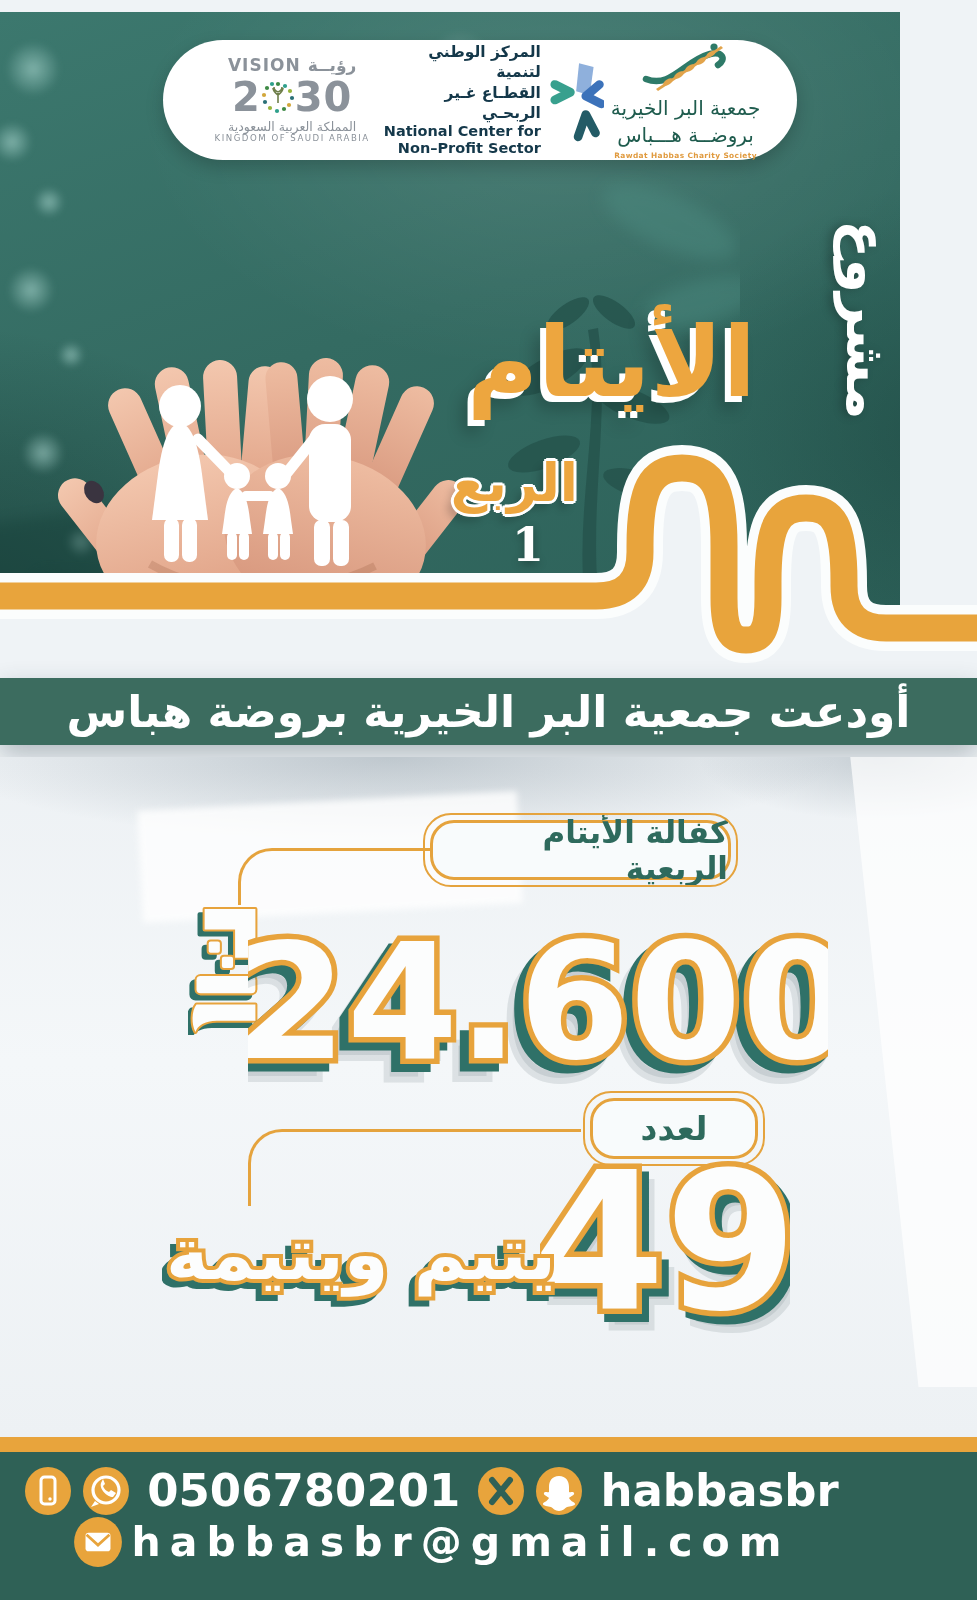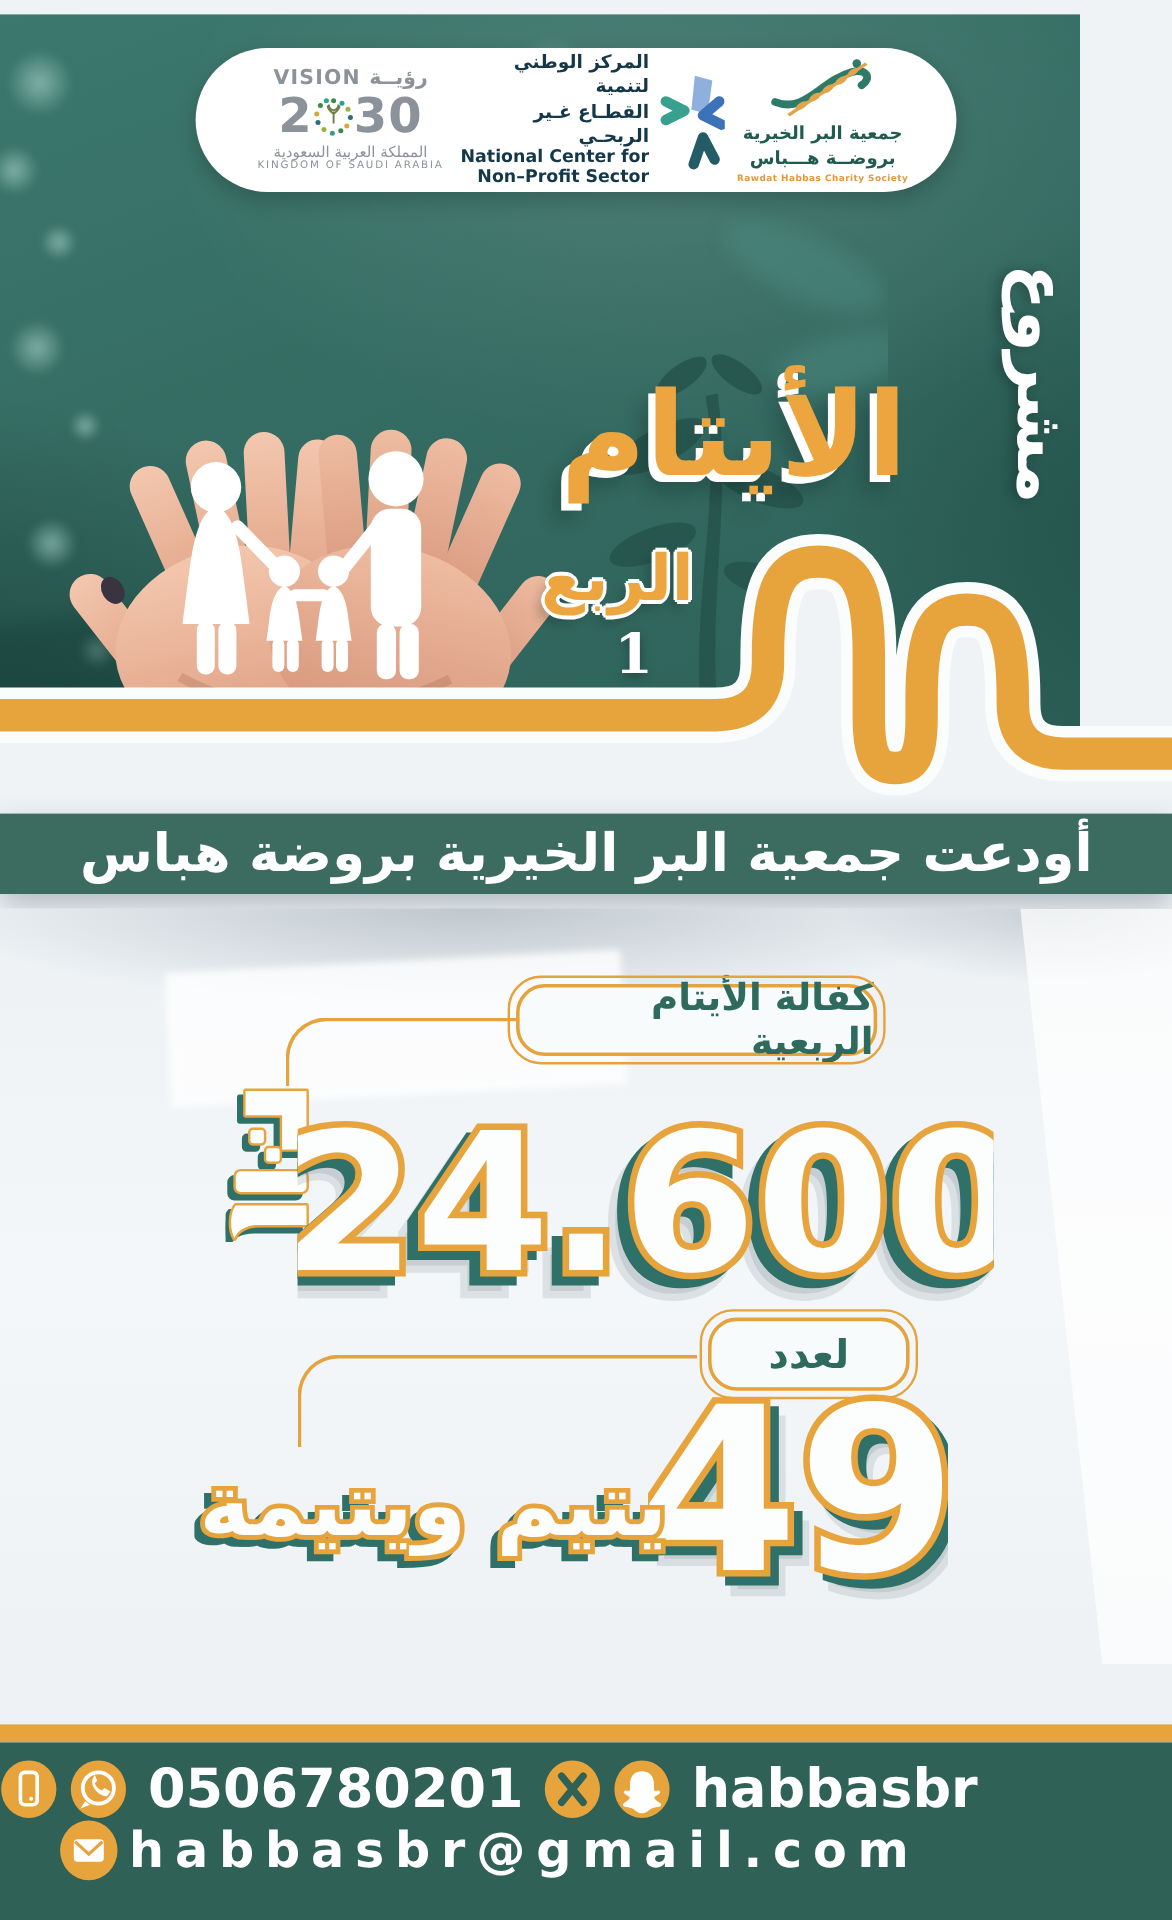--- a/index.html
+++ b/index.html
@@ -24,21 +24,21 @@
           font-size:17px;letter-spacing:1px;}
   .v-year{display:flex;justify-content:center;align-items:center;font-weight:bold;font-size:40px;
           letter-spacing:1px;line-height:1;margin-top:1px;}
   .v-ar{font-size:12.5px;margin-top:3px;}
   .v-en{font-size:8.6px;letter-spacing:1.5px;}
   .ncnp{display:flex;align-items:center;gap:9px;}
   .ncnp-text{text-align:right;color:#14384A;font-weight:bold;}
   .ncnp-ar{font-size:15.5px;line-height:1.3;}
   .ncnp-en{font-size:14.5px;line-height:1.2;}
   .charity{width:168px;text-align:center;}
-  .charity-ar{font-size:15px;font-weight:bold;color:#1F5C4E;line-height:1.35;}
+  .charity-ar{font-size:20px;font-weight:normal;color:#1F5C4E;line-height:1.35;}
   .charity-en{font-size:7.4px;color:#E09A3E;font-weight:bold;margin-top:2px;letter-spacing:.4px;}
   
   .title-line{position:absolute;color:#EDA63F;font-weight:bold;line-height:1;
     text-shadow:-6px 6px 0 #FFFFFF,-11px 13px 16px rgba(0,0,0,.22);}
   .t1{right:165px;top:168px;font-size:97px;}
   .t2{right:144px;top:302px;font-size:97px;}
   .project-vert{position:absolute;left:834px;top:188px;height:220px;writing-mode:vertical-rl;
     color:#FFFFFF;font-weight:bold;font-size:56px;letter-spacing:3px;
     text-shadow:0 4px 10px rgba(0,0,0,.25);}
   .quarter{position:absolute;left:478px;top:444px;width:100px;text-align:center;
@@ -77,21 +77,21 @@
   .conn1{left:238px;top:91px;width:192px;height:54px;}
   .conn2{left:248px;top:372px;width:330px;height:74px;}
   .riyal{position:absolute;left:188px;top:146px;width:82px;height:132px;}
   .amt{position:absolute;left:248px;top:121px;width:580px;height:225px;}
   .cnt{position:absolute;left:540px;top:373px;width:250px;height:215px;}
   .cnt-label{position:absolute;left:162px;top:438px;width:398px;height:118px;}
   
   .footer-strip{position:absolute;left:0;top:1437px;width:977px;height:15px;background:#E8A43C;}
   .footer{position:absolute;left:0;top:1452px;width:977px;height:148px;background:#2F6156;}
   .f-row{position:absolute;left:0;width:814px;display:flex;align-items:center;
-    justify-content:center;color:#fff;font-weight:bold;}
+    justify-content:center;color:#fff;font-weight:bold;padding-left:24px;}
   .f1{top:12px;gap:8px;font-size:45px;}
   .f2{top:64px;gap:8px;font-size:41px;}
   .f-email{letter-spacing:9px;}
   .f-num{letter-spacing:0;}
   .cicon{width:50px;height:50px;flex:0 0 auto;}
   .sp{width:6px;}
 </style>
 </head>
 <body>
 

